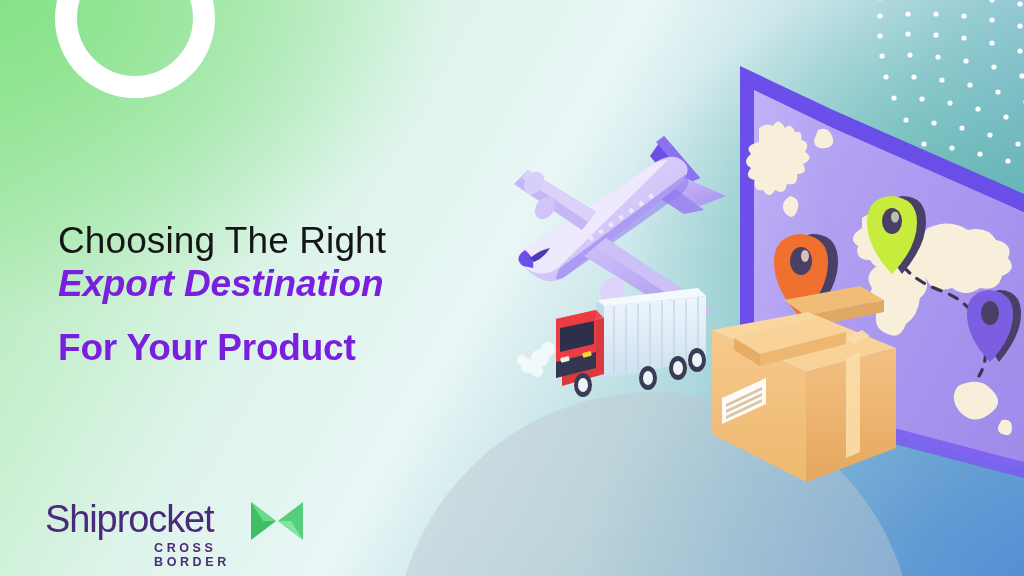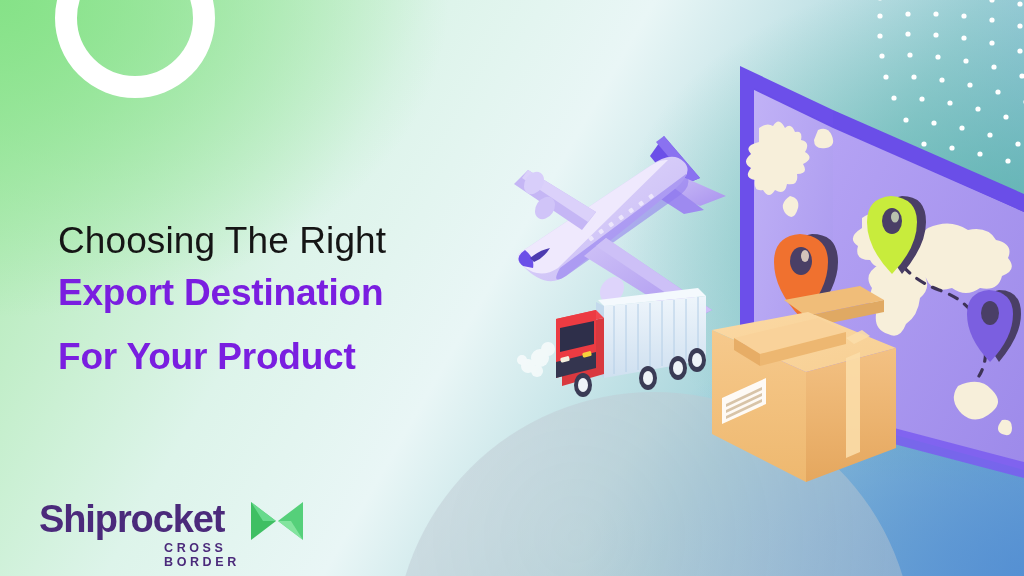--- a/index.html
+++ b/index.html
@@ -35,32 +35,32 @@
     line-height:1.17;
   }
   .hl-line1{
     font-size:37px;font-weight:400;color:#151515;letter-spacing:.1px;
     white-space:nowrap;
   }
   .hl-line2,.hl-line3{
     font-size:37px;font-weight:700;color:#7a1ee0;letter-spacing:-.2px;
     white-space:nowrap;
   }
-  .hl-line2{margin-top:9px;}
+  .hl-line2{font-style:italic;}
   .hl-line3{margin-top:20px;}
 
   
   .logo{position:absolute;left:33px;top:498px;width:260px;height:62px;}
   .logo-word{
-    position:absolute;left:6px;top:0;
-    font-size:38px;font-weight:700;color:#4b2a7b;letter-spacing:-1.1px;
+    position:absolute;left:12px;top:0;
+    font-size:38px;font-weight:400;color:#4b2a7b;letter-spacing:-1.1px;
   }
   .logo-x{position:absolute;left:216px;top:2px;}
   .logo-sub{
-    position:absolute;left:131px;top:43px;
+    position:absolute;left:121px;top:43px;
     font-size:12.5px;font-weight:700;color:#4b2a7b;letter-spacing:3.6px;
   }
 
   
   .art{position:absolute;left:0;top:0;width:1024px;height:576px;}
   svg{display:block;}
 </style>
 </head>
 <body>
 

